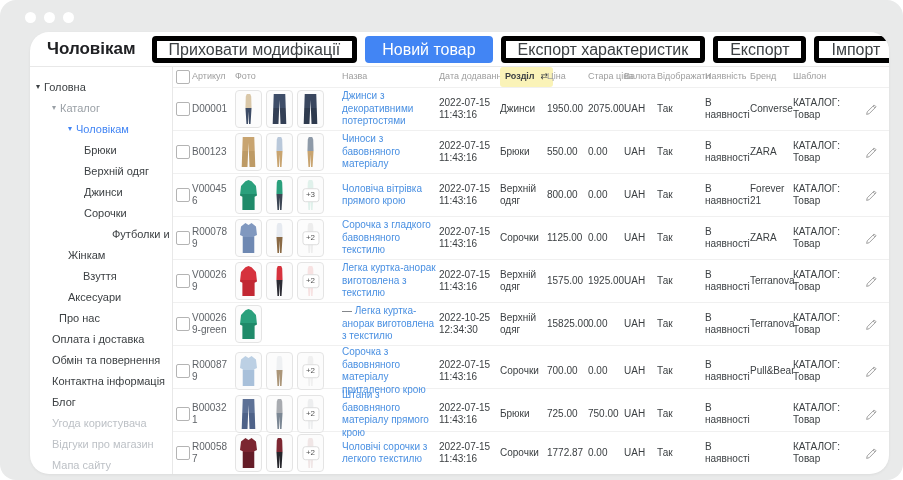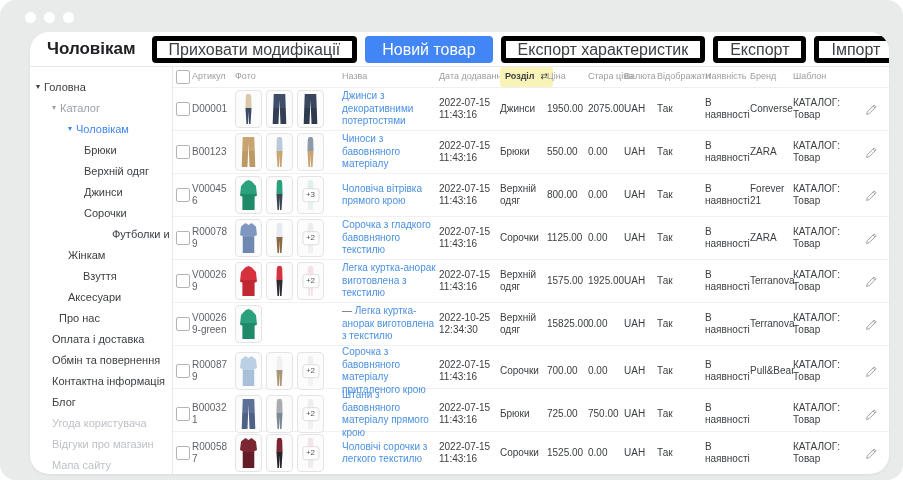--- a/index.html
+++ b/index.html
@@ -482,21 +482,21 @@
                   <span class="garm person" style="background: linear-gradient(rgb(124, 38, 49) 0%, rgb(124, 38, 49) 47%, rgb(37, 37, 43) 47%, rgb(37, 37, 43) 100%);"></span>
                 </span>
                 <span class="thumb">
                   <span class="garm person ghost" style="background: rgb(211, 178, 178);"></span>
                   <span class="more-badge">+2</span>
                 </span>
               </div>
               <div class="cell"><span class="name-link">Чоловічі сорочки з легкого текстилю</span></div>
               <div class="cell">2022-07-15 11:43:16</div>
               <div class="cell">Сорочки</div>
-              <div class="cell">1525.00</div>
+              <div class="cell">1772.87</div>
               <div class="cell">0.00</div>
               <div class="cell">UAH</div>
               <div class="cell">Так</div>
               <div class="cell">В наявності</div>
               <div class="cell"></div>
               <div class="cell"><span class="tpl">КАТАЛОГ: Товар</span></div>
               <div class="cell actions">
                 <span>
                   <svg class="act" viewBox="0 0 16 16">
                     <path d="M11.3 2.4l2.3 2.3-8.5 8.5-3.1.8.8-3.1zM10 3.7l2.3 2.3" fill="none" stroke="#9e9e9e" stroke-width="1.2"></path>

